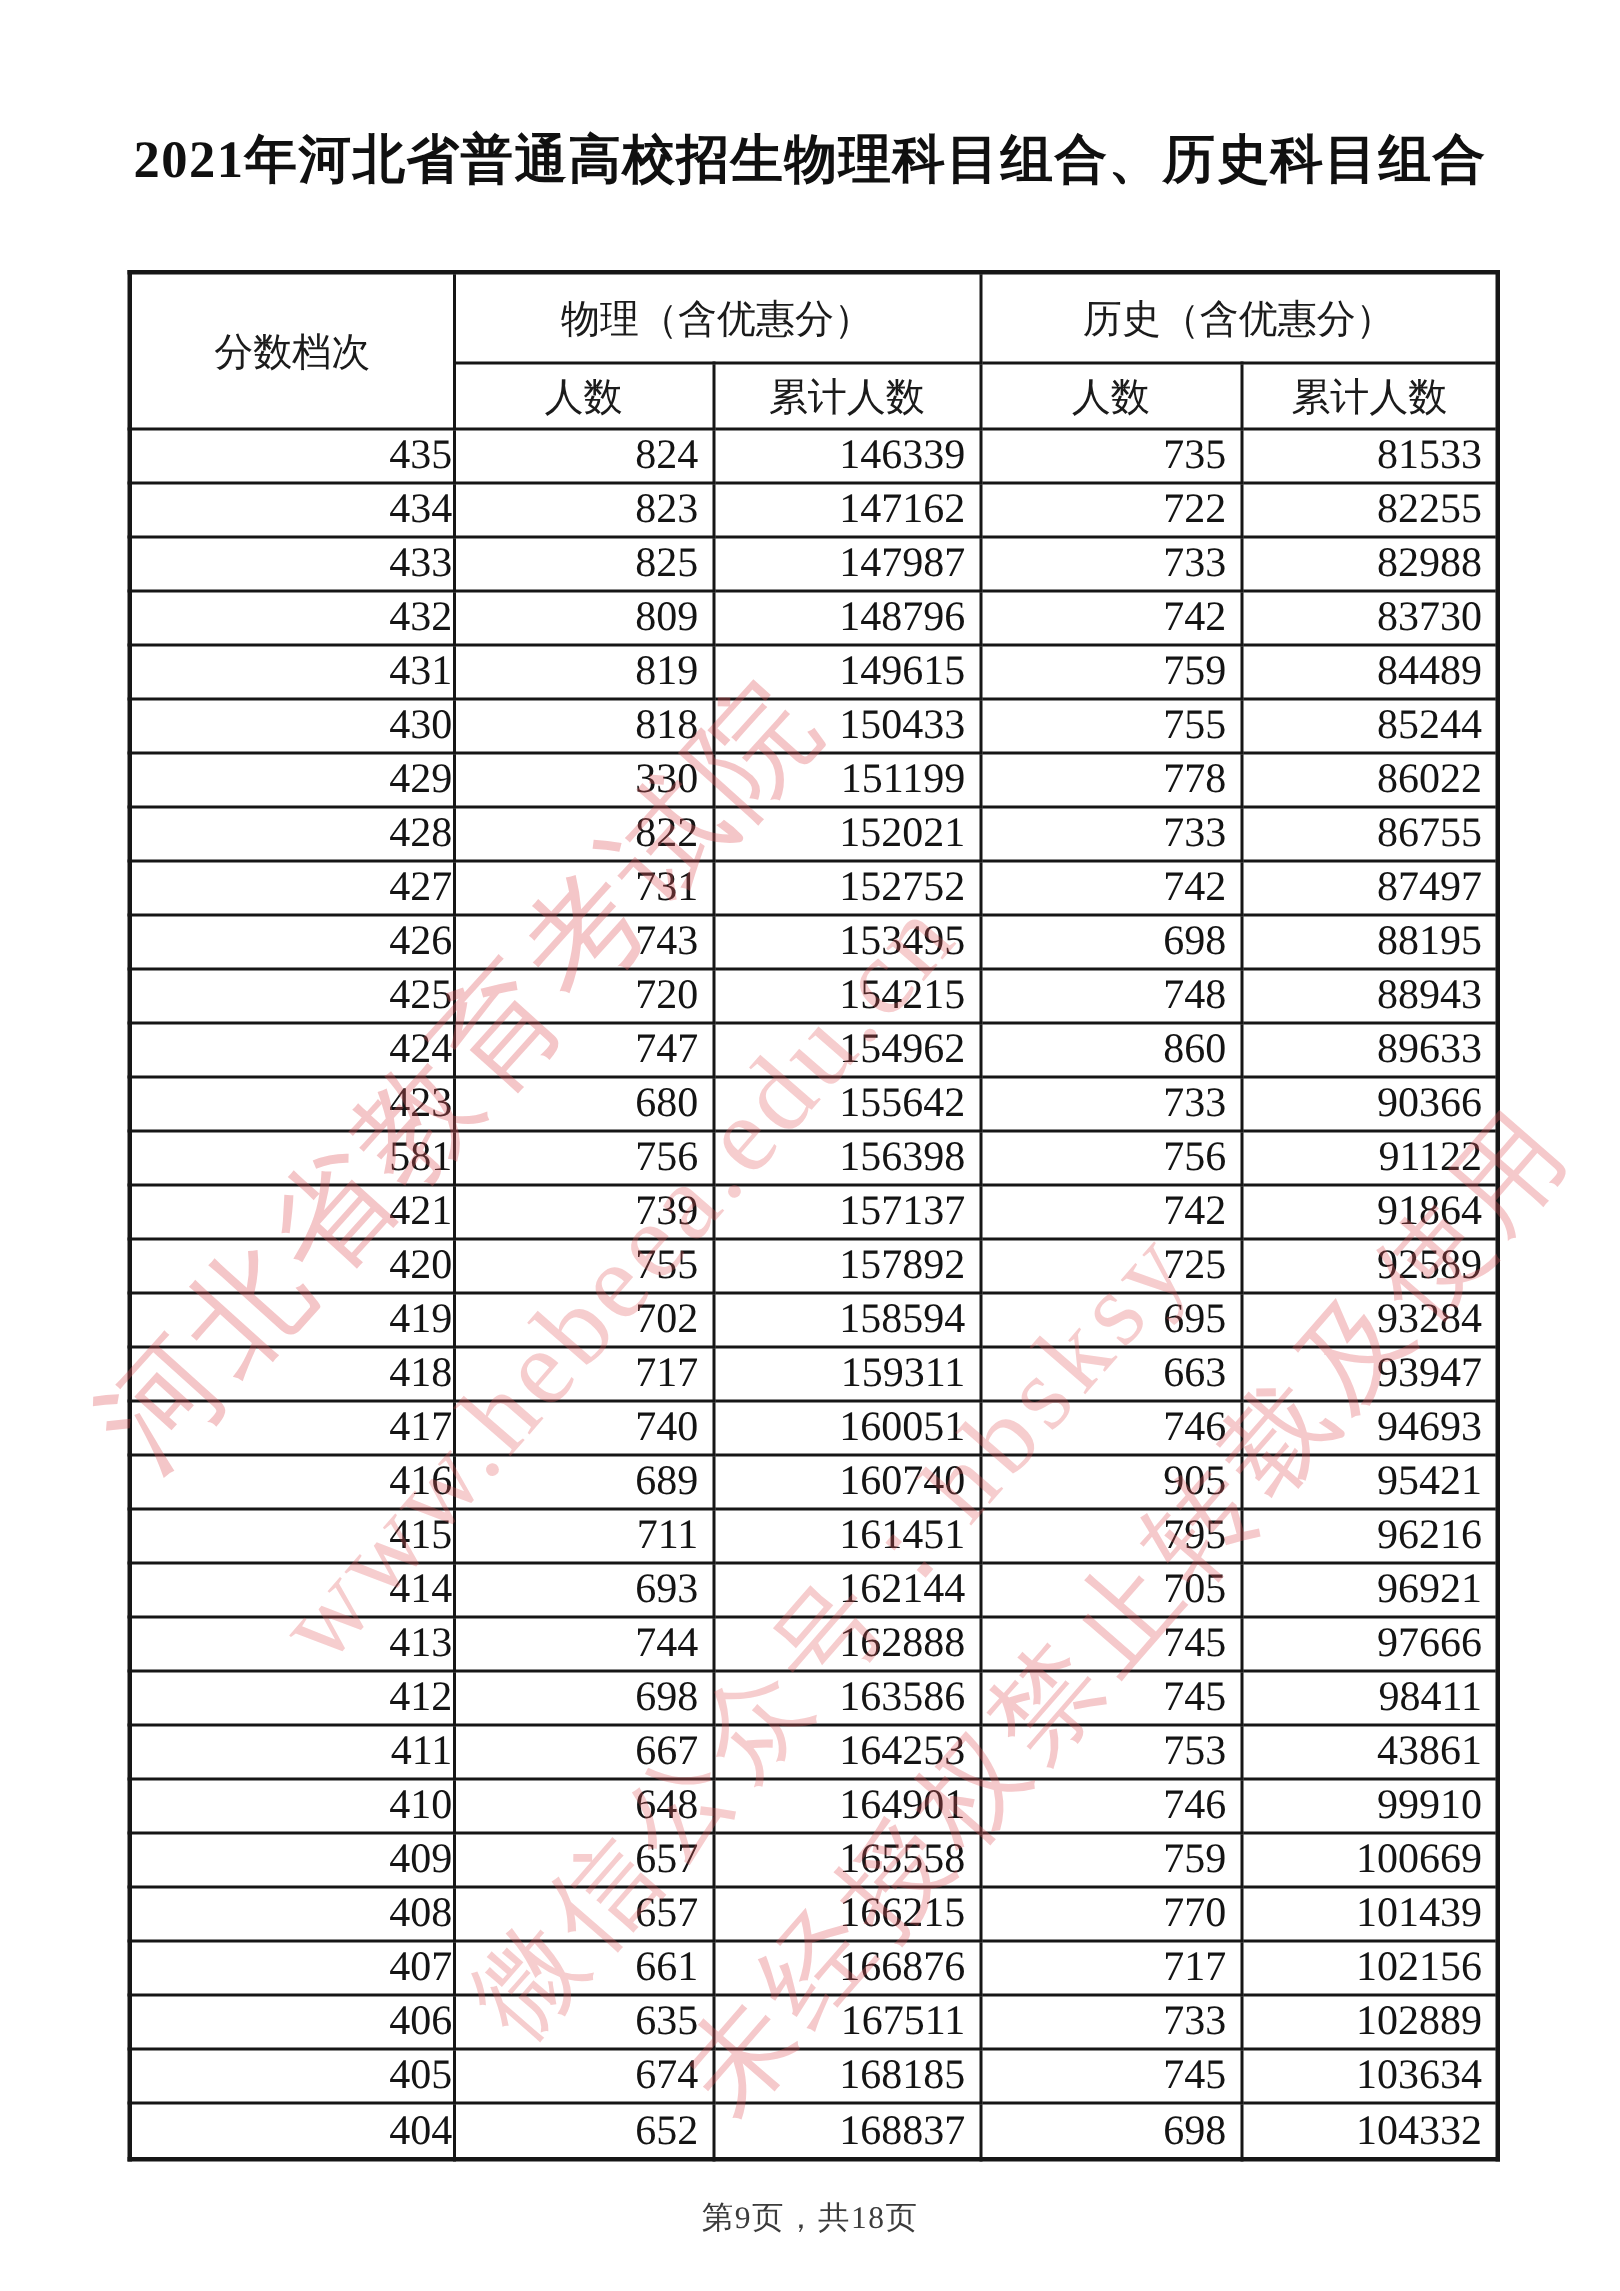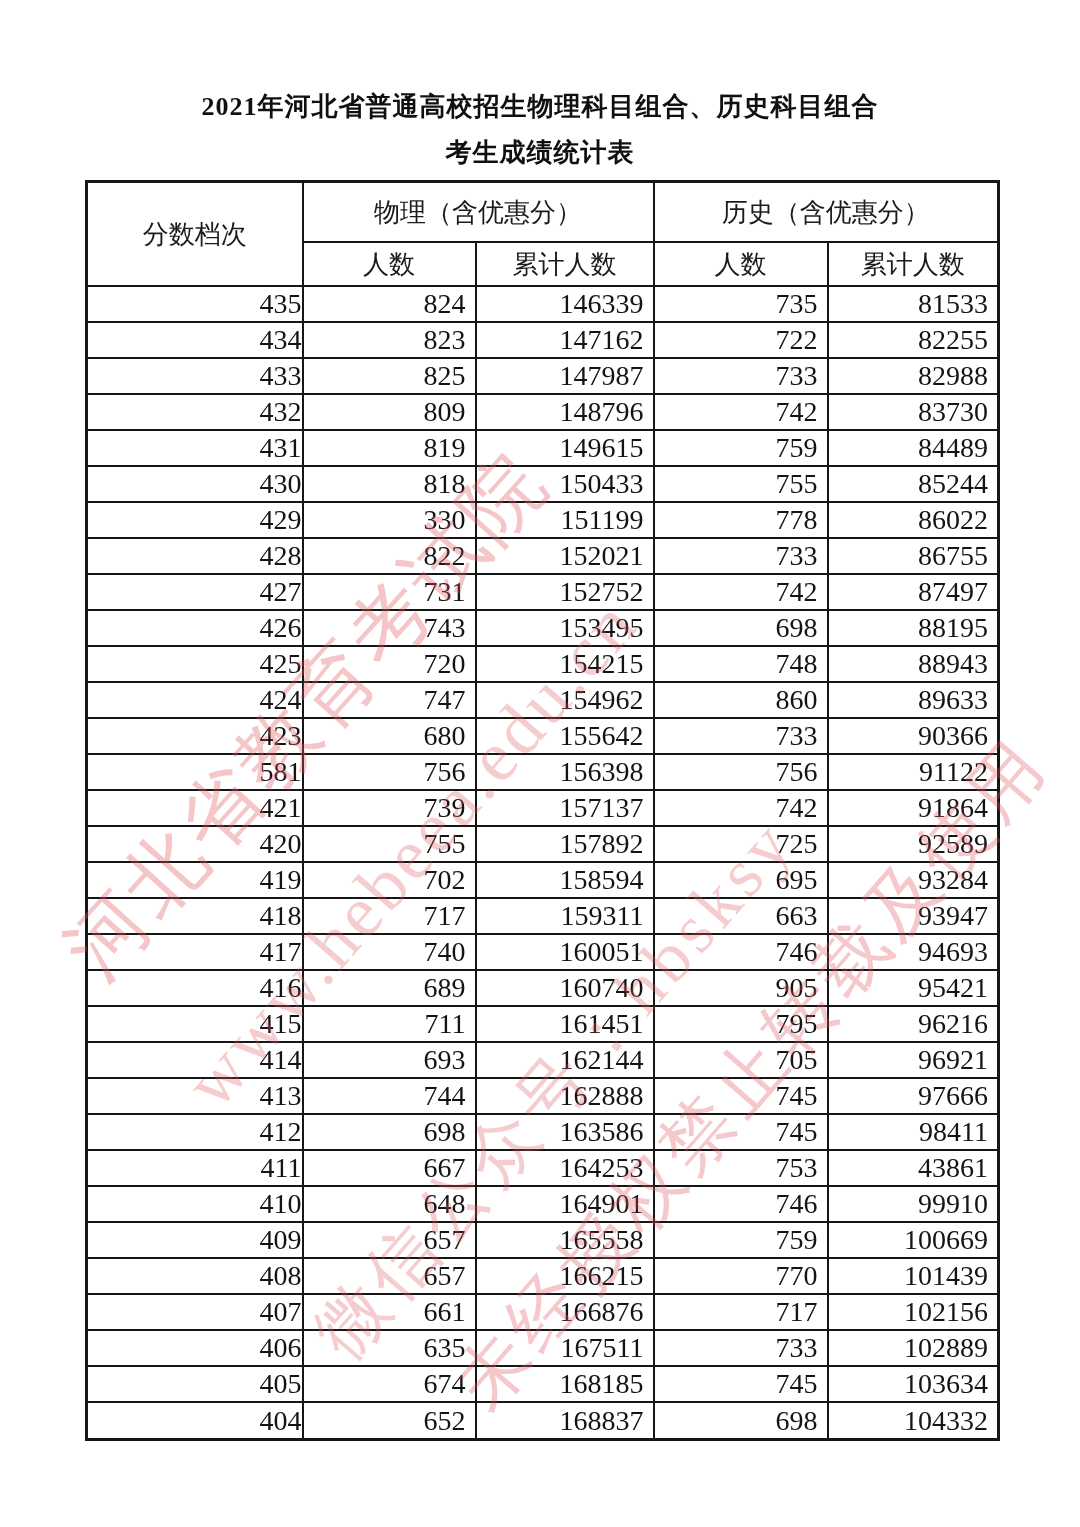--- a/index.html
+++ b/index.html
@@ -11,21 +11,21 @@
     overflow: hidden;
     font-family: "Liberation Serif", "DejaVu Serif", serif;
     color: #161616;
   }
   .title {
     position: absolute;
     top: 84px;
     left: 0;
     right: 0;
     text-align: center;
-    font-size: 26px;
+    font-size: 35px;
     line-height: 46px;
     font-weight: bold;
     color: #101010;
     letter-spacing: 1px;
     font-family: Liberation Serif, serif;
   }
   .score-table {
     position: absolute;
     left: 85px;
     top: 180px;
@@ -98,21 +98,20 @@
     color: rgba(224, 88, 94, 0.32);
   }
 </style>
 </head>
 <body>
 
 <div class="page">
 
   <div class="title">
     <div>2021年河北省普通高校招生物理科目组合、历史科目组合</div>
-    <div>考生成绩统计表</div>
   </div>
 
   <table class="score-table">
     <colgroup>
       <col style="width:216px">
       <col style="width:173px">
       <col style="width:178px">
       <col style="width:174px">
       <col style="width:171px">
     </colgroup>
@@ -355,14 +354,15 @@
           <td class="c-num">104332</td>
         </tr>
       </tbody>
   </table>
 
   <div class="wm wm-org">河北省教育考试院</div>
   <div class="wm wm-url">www.hebeea.edu.cn</div>
   <div class="wm wm-wechat">微信公众号：hbsksy</div>
   <div class="wm wm-notice">未经授权禁止转载及使用</div>
 
+  <div class="footer">第9页，共18页</div>
 
 </div>
 
 </body></html>

